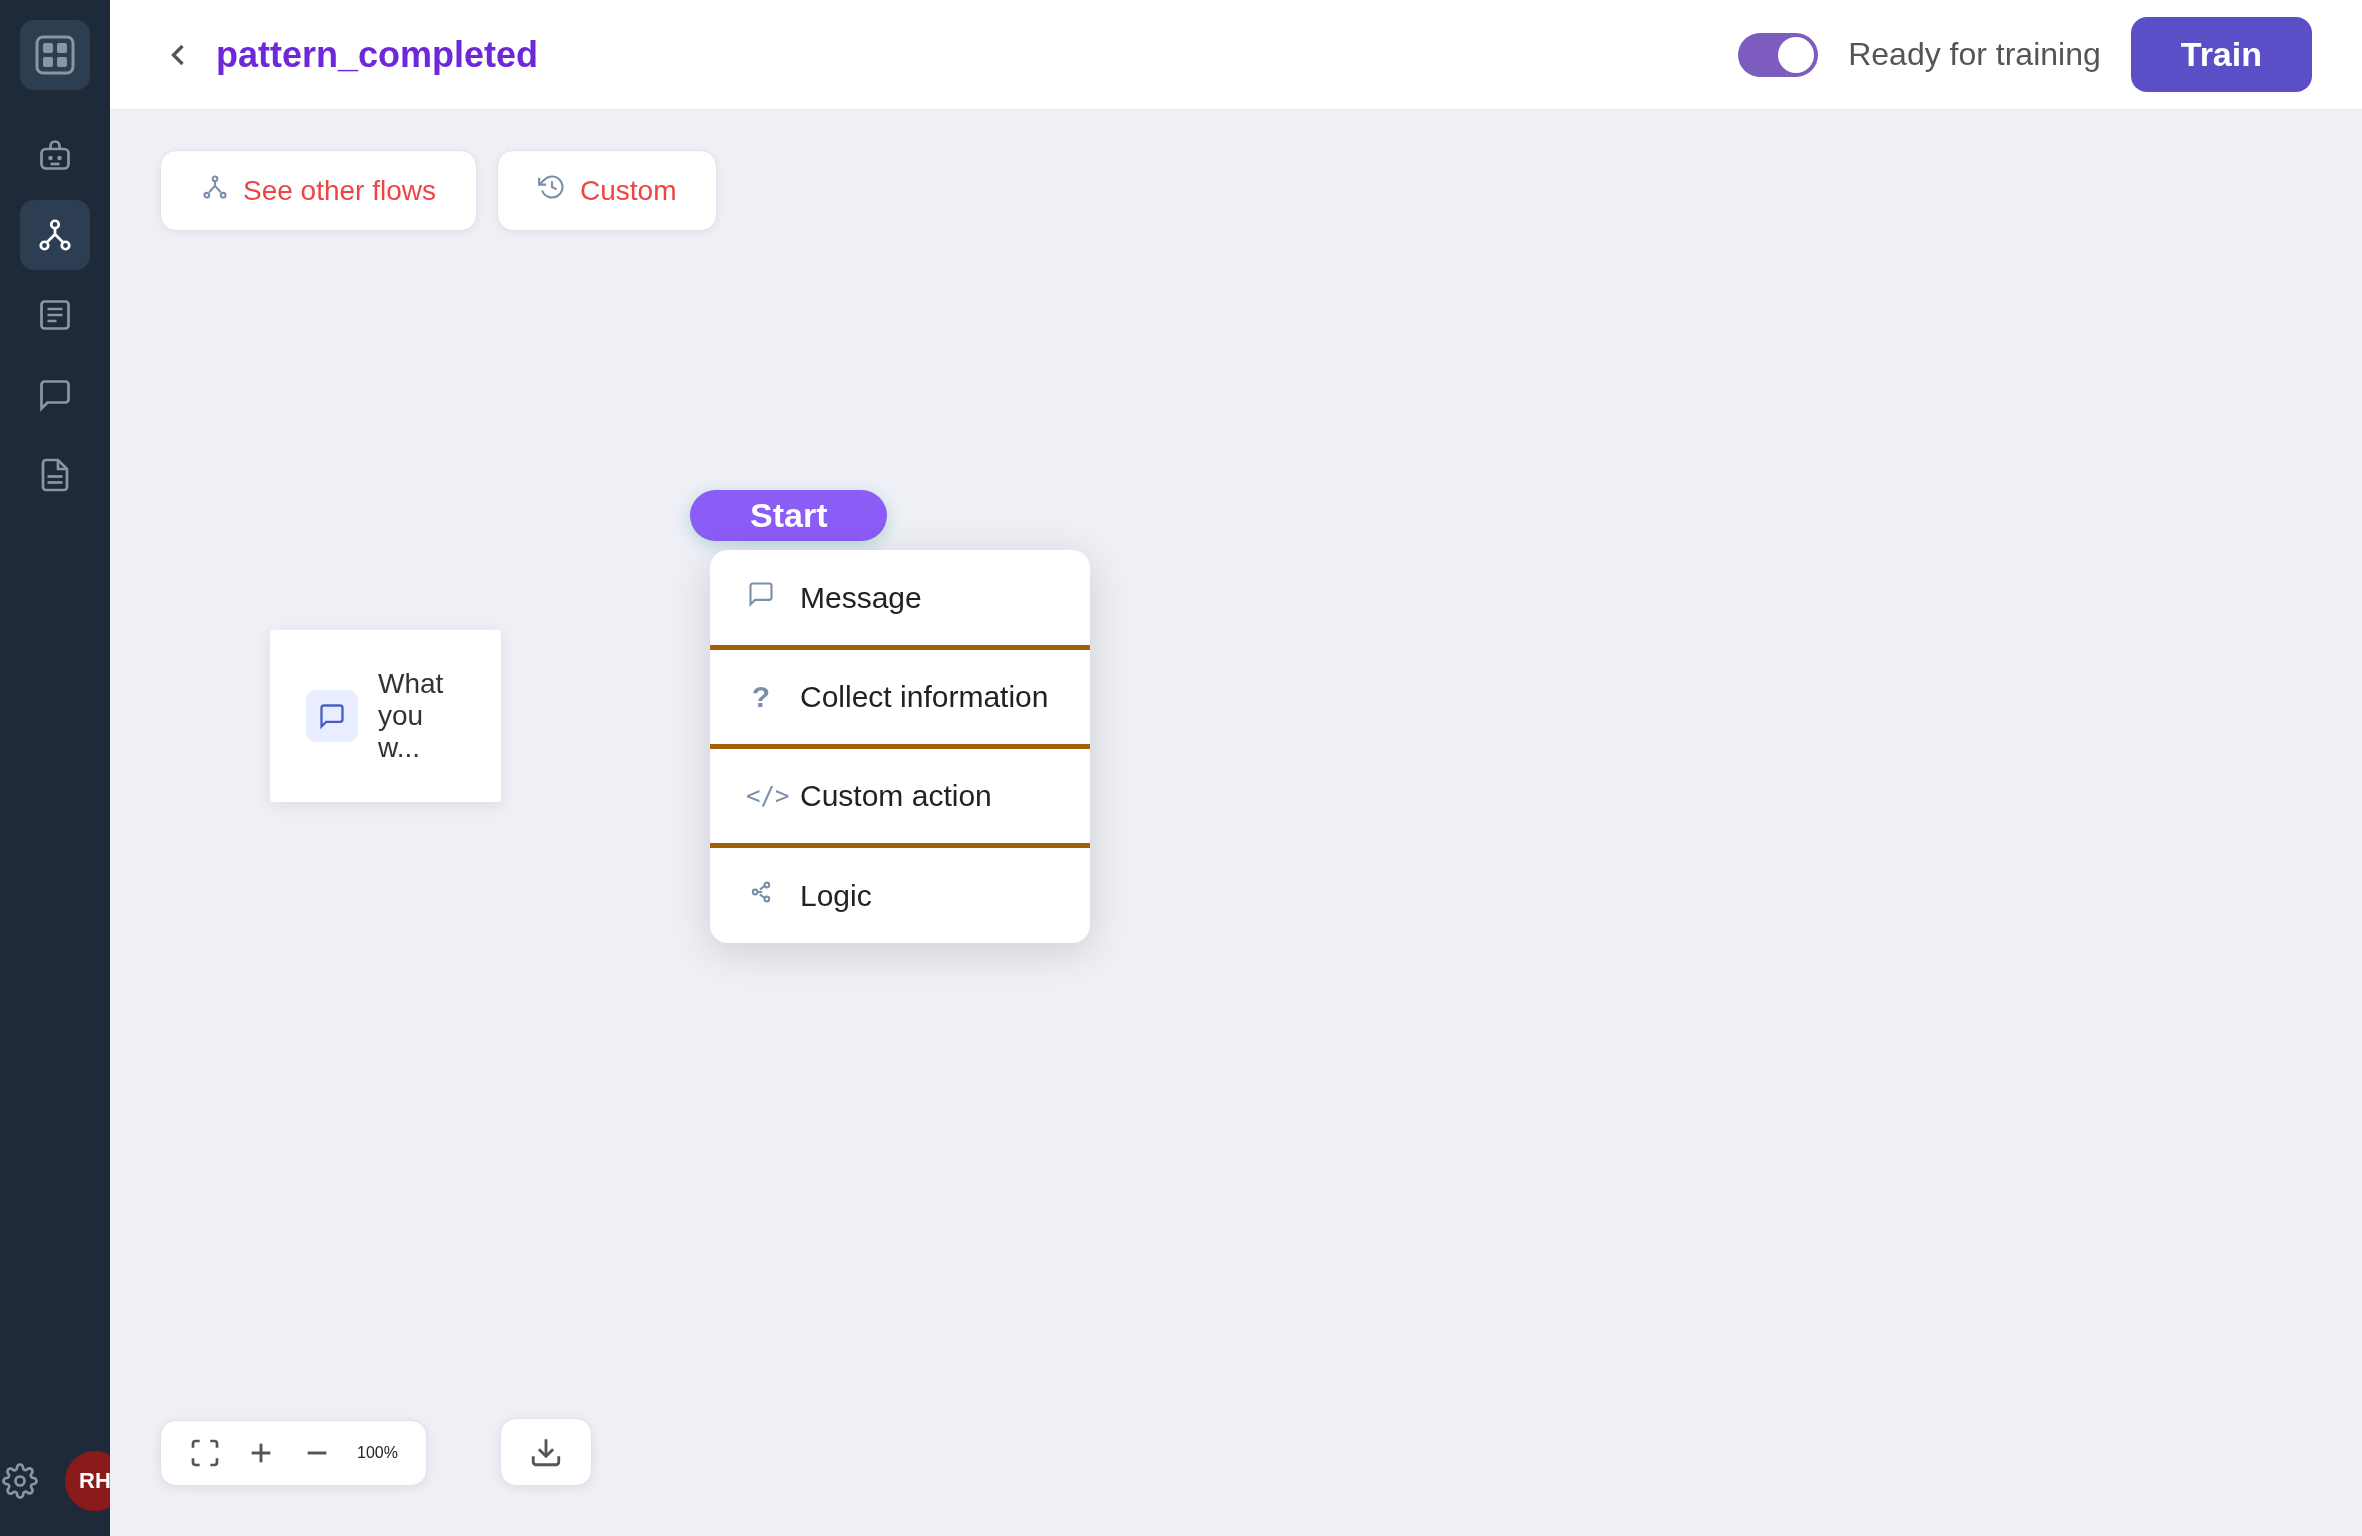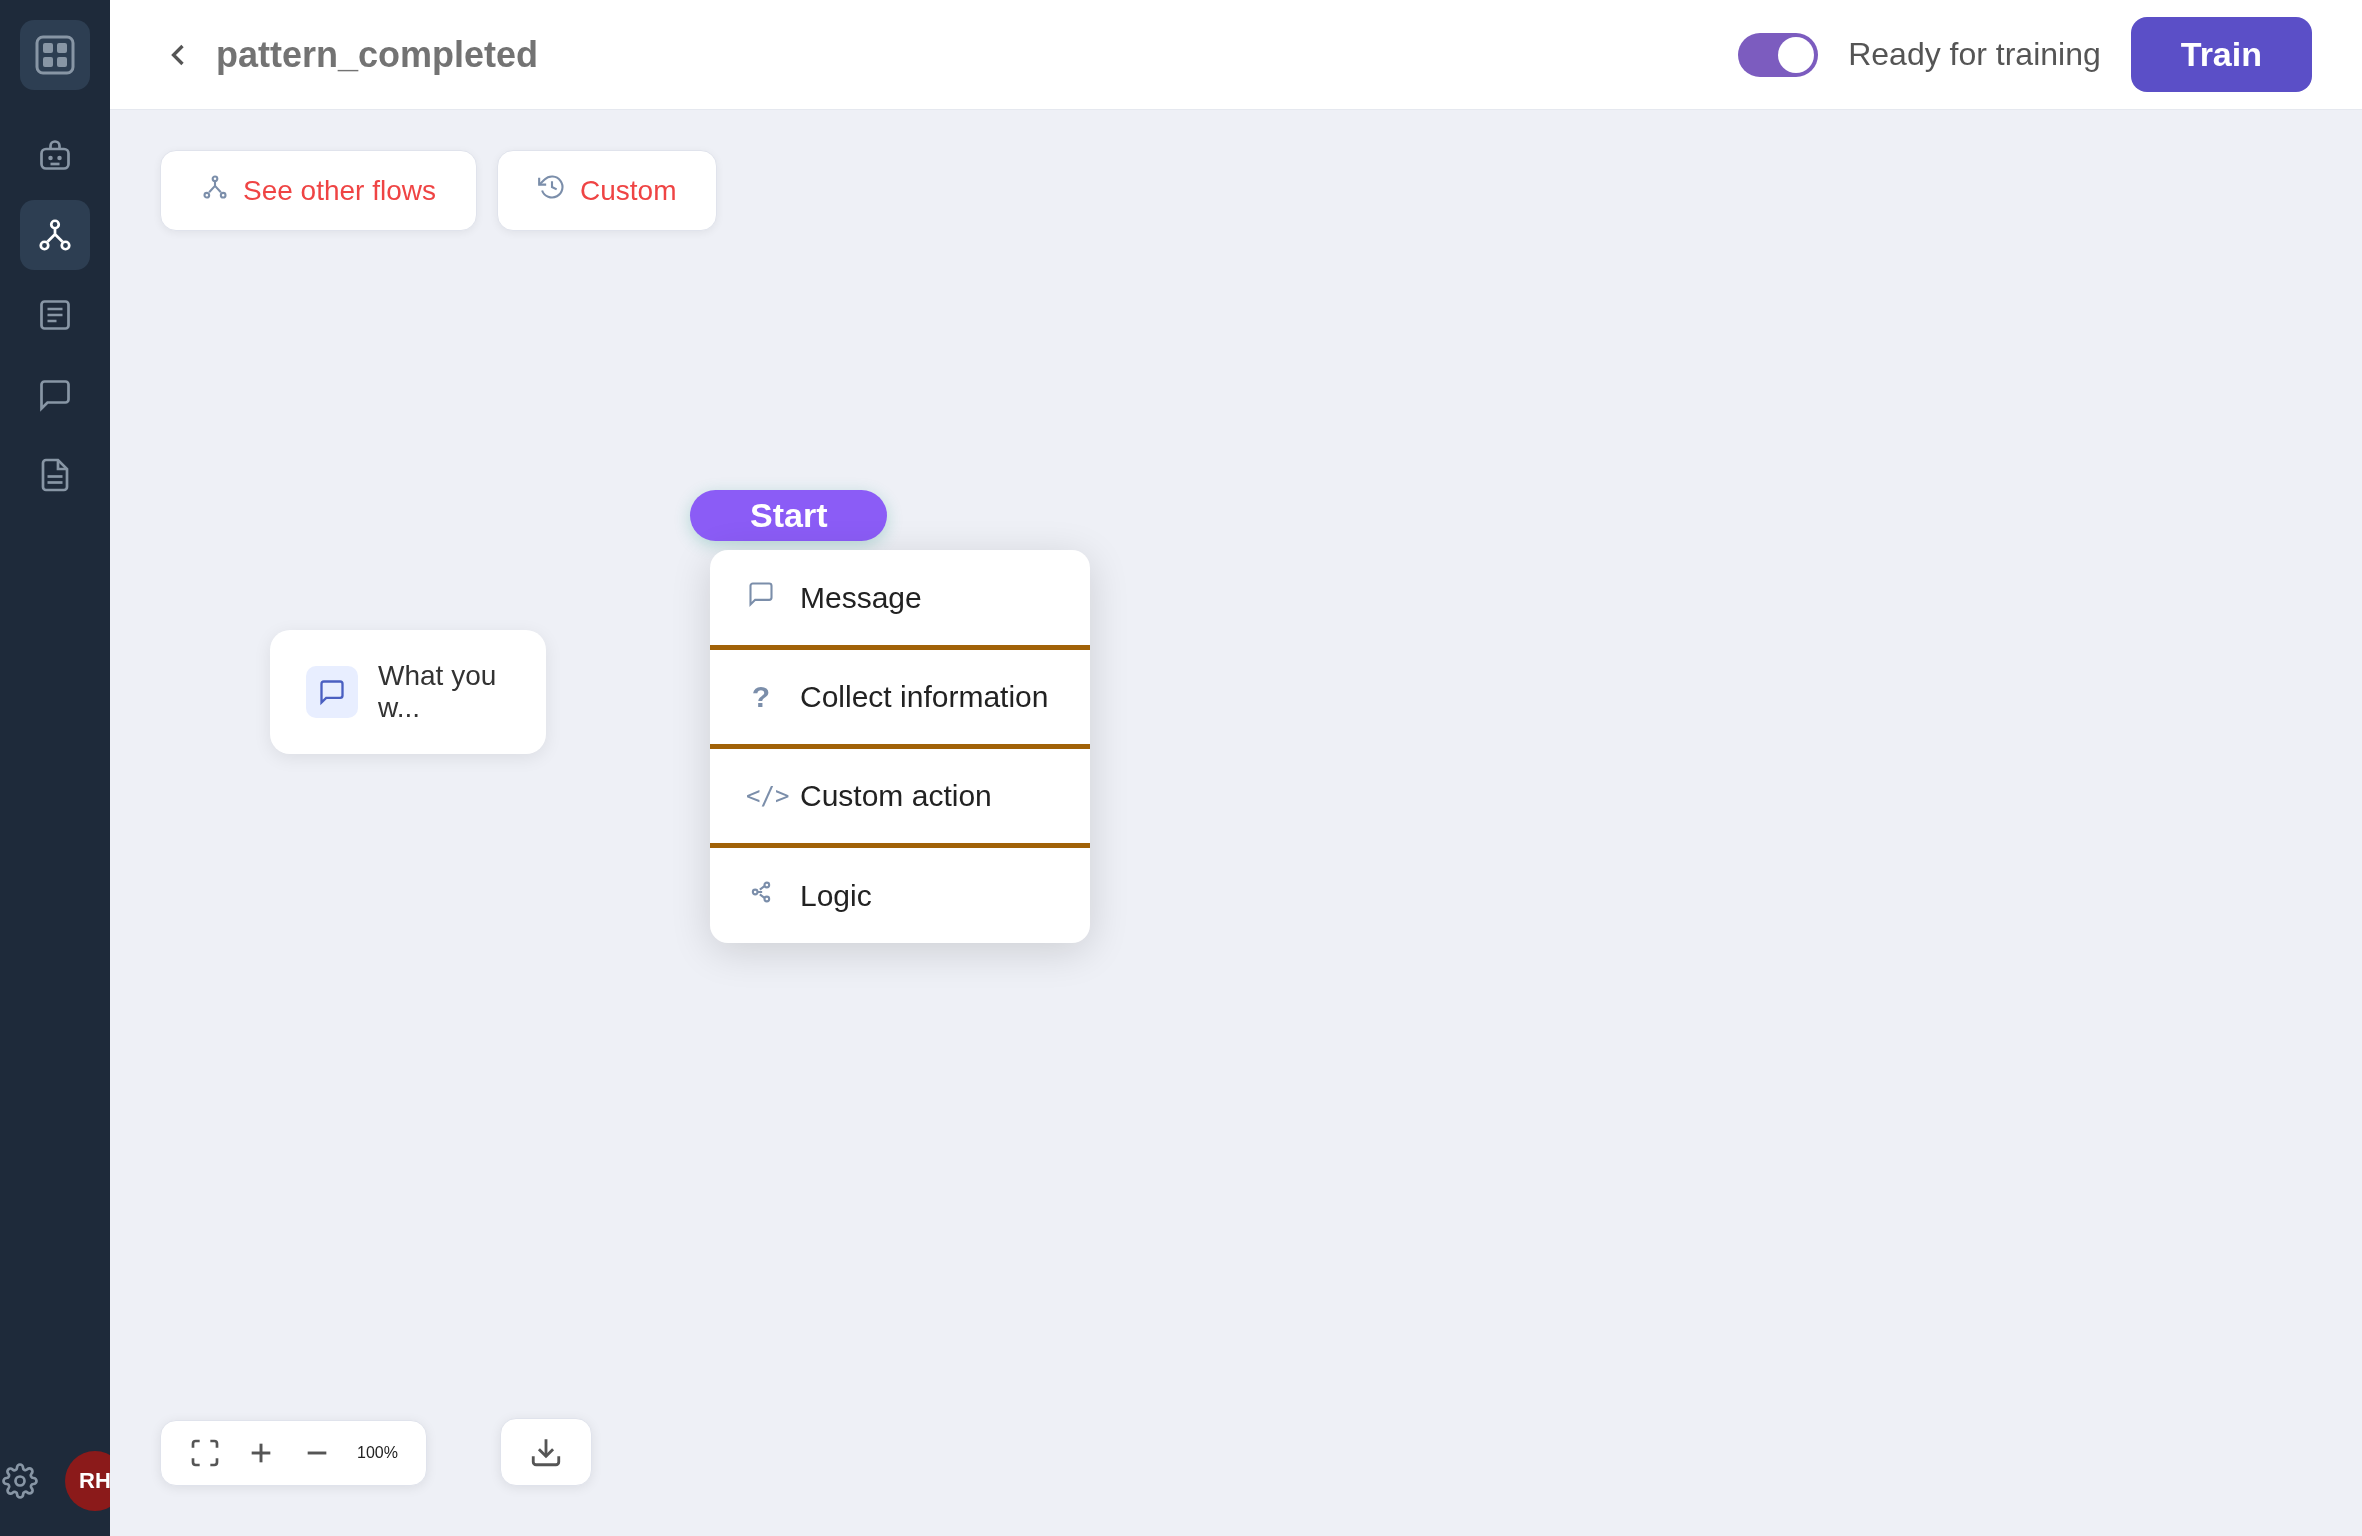--- a/index.html
+++ b/index.html
@@ -85,21 +85,21 @@
     }
     .header-back {
       cursor: pointer;
       color: #555;
       display: flex;
       align-items: center;
     }
     .header-title {
       font-size: 36px;
       font-weight: 600;
-      color: #737373;
+      color: #6d28d9;
       flex: 1;
     }
     .header-right {
       display: flex;
       align-items: center;
       gap: 30px;
     }
     .ready-label {
       font-size: 32px;
       color: #555;
@@ -218,29 +218,29 @@
       width: 30px;
       text-align: center;
     }
 
     
     .what-card {
       position: absolute;
       top: 520px;
       left: 160px;
       background: #fff;
-      border-radius: 20px;
-      padding: 30px 36px;
+      border-radius: 3px;
+      padding: 38px 36px;
       font-size: 28px;
       color: #333;
       box-shadow: 0 4px 18px rgba(0,0,0,0.08);
       display: flex;
       align-items: center;
       gap: 20px;
-      width: 276px;
+      width: 231px;
       overflow: hidden;
     }
     .what-card-icon {
       width: 52px;
       height: 52px;
       background: #e8eeff;
       border-radius: 10px;
       display: flex;
       align-items: center;
       justify-content: center;

